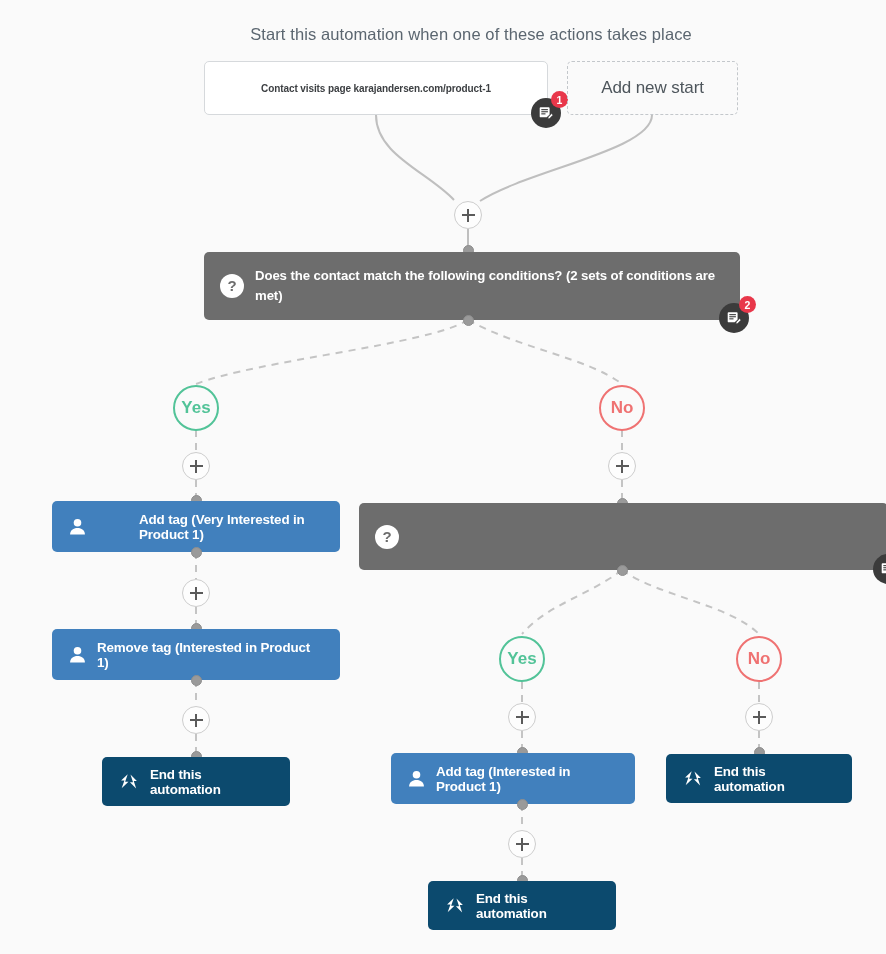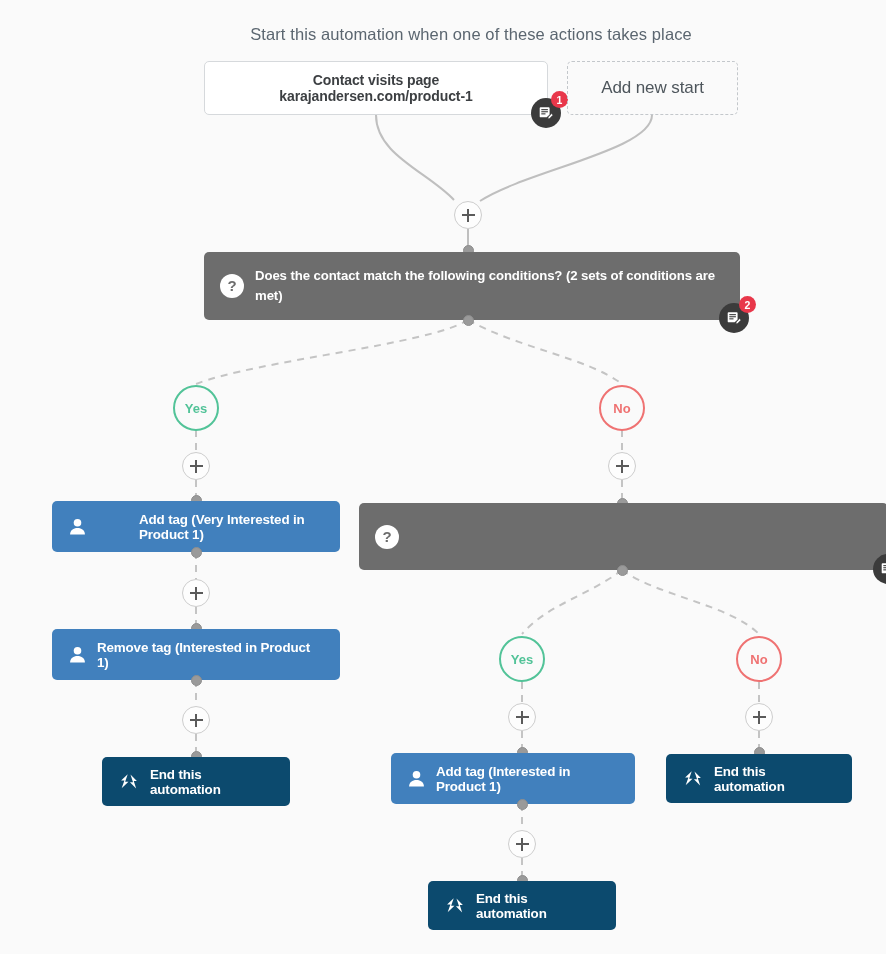--- a/index.html
+++ b/index.html
@@ -52,21 +52,21 @@
   }
 
   
   .start-box {
     background: #ffffff;
     border: 1px solid #d6d9dc;
     border-radius: 5px;
     display: flex;
     align-items: center;
     justify-content: center;
-    font-size: 14px;
+    font-size: 10px;
     font-weight: bold;
     color: #3c3f42;
     padding: 0 14px;
     text-align: center;
     letter-spacing: -0.1px;
   }
   .start-box.dashed {
     background: transparent;
     border: 1px dashed #c3c7cb;
     font-weight: normal;
@@ -126,21 +126,21 @@
   }
   .act-icon svg { display: block; }
 
   
   .branch-circle {
     border-radius: 50%;
     background: #fafafa;
     display: flex;
     align-items: center;
     justify-content: center;
-    font-size: 13px;
+    font-size: 17px;
     font-weight: bold;
     box-sizing: border-box;
   }
   .branch-circle.yes { border: 2px solid #52c398; color: #52c398; }
   .branch-circle.no  { border: 2px solid #ef7272; color: #ef7272; }
 
   
   .plus-btn {
     width: 28px;
     height: 28px;

